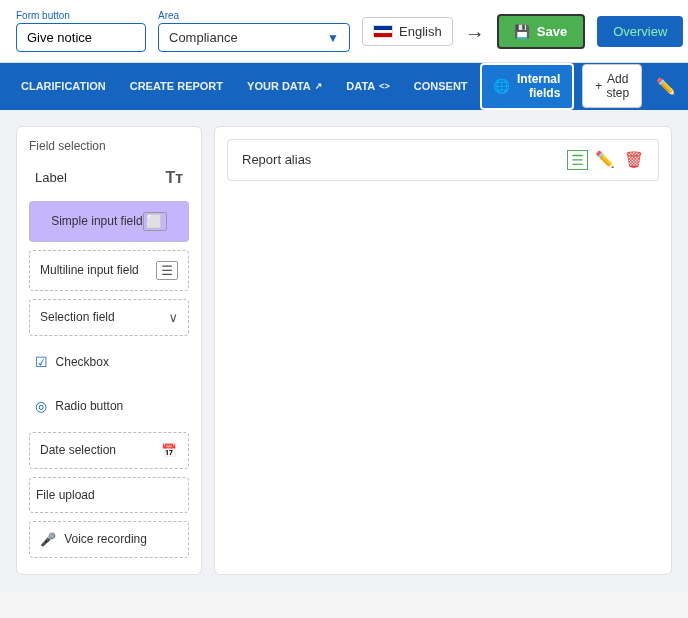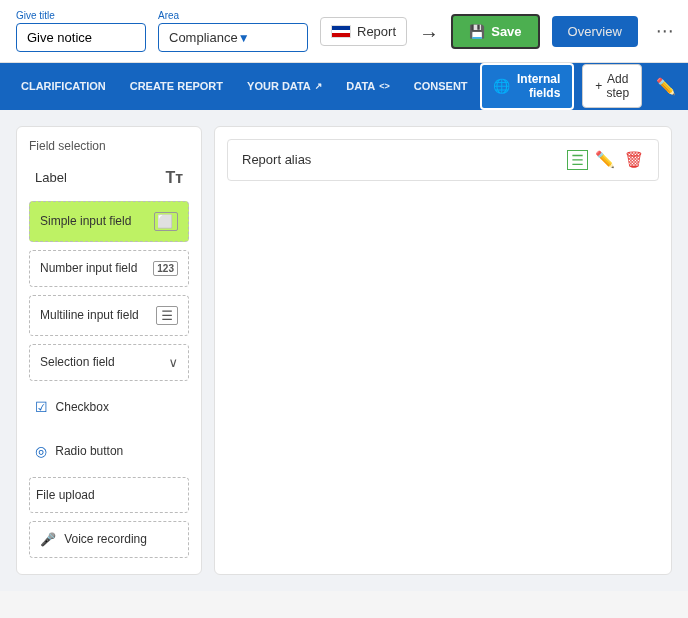--- a/index.html
+++ b/index.html
@@ -3,45 +3,45 @@
   <meta charset="utf-8">
   <style>
     * { box-sizing: border-box; margin: 0; padding: 0; }
     body { font-family: -apple-system, BlinkMacSystemFont, 'Segoe UI', sans-serif; font-size: 13px; background: #f5f5f5; color: #333; }
   </style>
 </head>
 <body>
 
 <div style="display:flex; align-items:center; gap:12px; padding:10px 16px; background:white; border-bottom:1px solid #e0e0e0;">
   <div style="display:flex; flex-direction:column;">
-    <label style="font-size:10px; color:#1565C0; margin-bottom:2px;">Give title</label>
+    <label style="font-size:10px; color:#1565C0; margin-bottom:2px;">Form button</label>
     <input type="text" style="border: 1px solid rgb(21, 101, 192); border-radius: 4px; padding: 6px 10px; font-size: 13px; outline: none; width: 130px;" value="Give notice">
   </div>
 
   <div style="display:flex; flex-direction:column;">
     <label style="font-size:10px; color:#1565C0; margin-bottom:2px;">Area</label>
-    <div style="border:1px solid #1565C0; border-radius:4px; display:flex; align-items:center; padding:6px 10px; width:150px; background:white; cursor:pointer;">
+    <div style="border:1px solid #1565C0; border-radius:4px; display:flex; align-items:center; padding:6px 10px; width:192px; justify-content:space-between; background:white; cursor:pointer;">
       <span>Compliance</span>
       <span style="color:#1565C0; font-size:12px;">▼</span>
     </div>
   </div>
 
   <div style="display:flex; align-items:center; gap:6px; border:1px solid #ccc; border-radius:4px; padding:6px 10px; background:white; cursor:pointer; font-size:13px; margin-left:auto;">
     <div style="width:20px; height:13px; border:1px solid #ddd; background: linear-gradient(to bottom, #003399 33%, white 33%, white 66%, #CC0000 66%);"></div>
-    <span>Report</span>
+    <span>English</span>
   </div>
 
   <div style="font-size:20px; color:#333;">→</div>
 
   <button style="display:flex; align-items:center; gap:6px; background:#4CAF50; color:white; border:2px solid #333; border-radius:4px; padding:8px 16px; cursor:pointer; font-size:13px; font-weight:600;">
     <span style="font-size:13px;">💾</span>
     <span>Save</span>
   </button>
 
-  <button style="background:#1565C0; color:#e5e5e5; border:none; border-radius:4px; padding:8px 16px; cursor:pointer; font-size:13px;">
+  <button style="background:#1565C0; color:#86efac; border:none; border-radius:4px; padding:8px 16px; cursor:pointer; font-size:13px;">
     <span>Overview</span>
   </button>
 
   <button style="background:none; border:none; cursor:pointer; font-size:18px; color:#555; padding:4px 6px;">
     <span>⋯</span>
   </button>
 </div>
 
 <div style="display:flex; align-items:center; background:#1565C0; padding:0 9px;">
   <div style="color:white; font-size:11px; font-weight:600; padding:14px 12px; cursor:pointer; opacity:0.9; white-space:nowrap;">
@@ -81,29 +81,25 @@
 <div style="display:flex; gap:0; padding:16px; background:#f0f2f5; min-height:480px;">
 
   <div style="background:white; border:1px solid #e0e0e0; border-radius:6px; width:186px; padding:12px; flex-shrink:0;">
     <h3 style="font-size:12px; color:#555; margin-bottom:8px; font-weight:500;">Field selection</h3>
 
     <div style="display:flex; align-items:center; justify-content:space-between; padding:8px 6px; margin-bottom:6px; cursor:pointer;">
       <span style="font-size:13px; font-weight:500;">Label</span>
       <span style="font-size:16px; color:#555; font-weight:bold;">Tт</span>
     </div>
 
-    <div style="display:flex; align-items:center; justify-content:space-between; border:1px dashed #bbb; border-radius:4px; padding:10px 10px; margin-bottom:8px; cursor:pointer; background:#bef264;">
+    <div style="display:flex; align-items:center; justify-content:center; border:1px dashed #bbb; border-radius:4px; padding:10px 10px; margin-bottom:8px; cursor:pointer; background:#c4b5fd;">
       <span style="font-size:12px; color:#333;">Simple input field</span>
       <span style="font-size:13px; color:#555; border:1px solid #999; border-radius:2px; padding:1px 3px;">⬜</span>
     </div>
 
-    <div style="display:flex; align-items:center; justify-content:space-between; border:1px dashed #bbb; border-radius:4px; padding:10px 10px; margin-bottom:8px; cursor:pointer; background:white;">
-      <span style="font-size:12px; color:#333;">Number input field</span>
-      <span style="font-size:10px; color:#555; border:1px solid #999; border-radius:2px; padding:1px 3px; font-weight:bold;">123</span>
-    </div>
 
     <div style="display:flex; align-items:center; justify-content:space-between; border:1px dashed #bbb; border-radius:4px; padding:10px 10px; margin-bottom:8px; cursor:pointer; background:white;">
       <span style="font-size:12px; color:#333;">Multiline input field</span>
       <span style="font-size:13px; color:#555; border:1px solid #999; border-radius:2px; padding:1px 4px;">☰</span>
     </div>
 
     <div style="display:flex; align-items:center; justify-content:space-between; border:1px dashed #bbb; border-radius:4px; padding:10px 10px; margin-bottom:8px; cursor:pointer; background:white;gap:14px;">
       <span style="font-size:12px; color:#333;">Selection field</span>
       <span style="font-size:13px; color:#555;">∨</span>
     </div>
@@ -111,20 +107,24 @@
     <div style="display:flex; align-items:center; gap:8px; padding:10px 6px; margin-bottom:8px; cursor:pointer;">
       <span style="font-size:14px; color:#1565C0;">☑</span>
       <span style="font-size:12px; color:#333;">Checkbox</span>
     </div>
 
     <div style="display:flex; align-items:center; gap:8px; padding:10px 6px; margin-bottom:8px; cursor:pointer;">
       <span style="font-size:14px; color:#1565C0;">◎</span>
       <span style="font-size:12px; color:#333;">Radio button</span>
     </div>
 
+    <div style="display:flex; align-items:center; justify-content:space-between; border:1px dashed #bbb; border-radius:4px; padding:10px 10px; margin-bottom:8px; cursor:pointer; background:white;">
+      <span style="font-size:12px; color:#333;">Date selection</span>
+      <span style="font-size:13px; color:#555;">📅</span>
+    </div>
 
     <div style="display:flex; align-items:center; gap:8px; padding:10px 6px; margin-bottom:8px; cursor:pointer; border:1px dashed #bbb; border-radius:4px;">
       <span style="font-size:12px; color:#333;">File upload</span>
     </div>
 
     <div style="display:flex; align-items:center; gap:8px; padding:10px 10px; margin-bottom:4px; cursor:pointer; border:1px dashed #bbb; border-radius:4px;">
       <span style="font-size:13px; color:#555;">🎤</span>
       <span style="font-size:12px; color:#333;">Voice recording</span>
     </div>
   </div>

